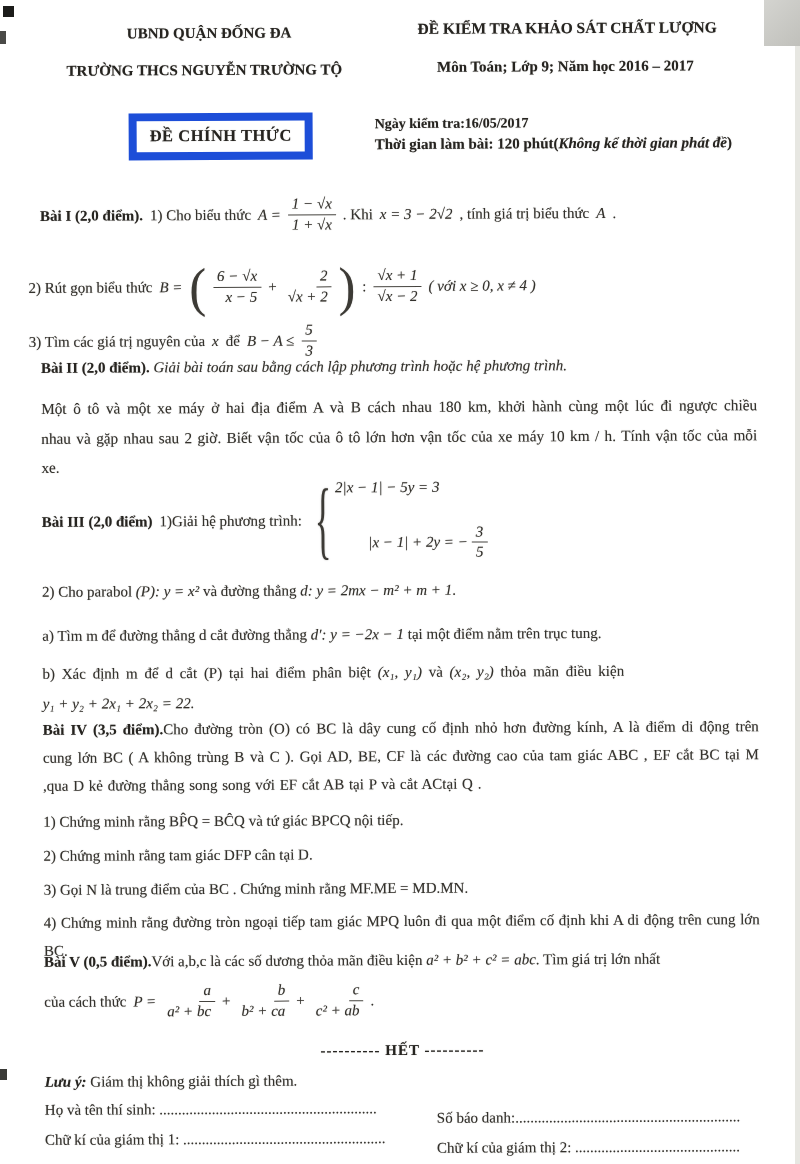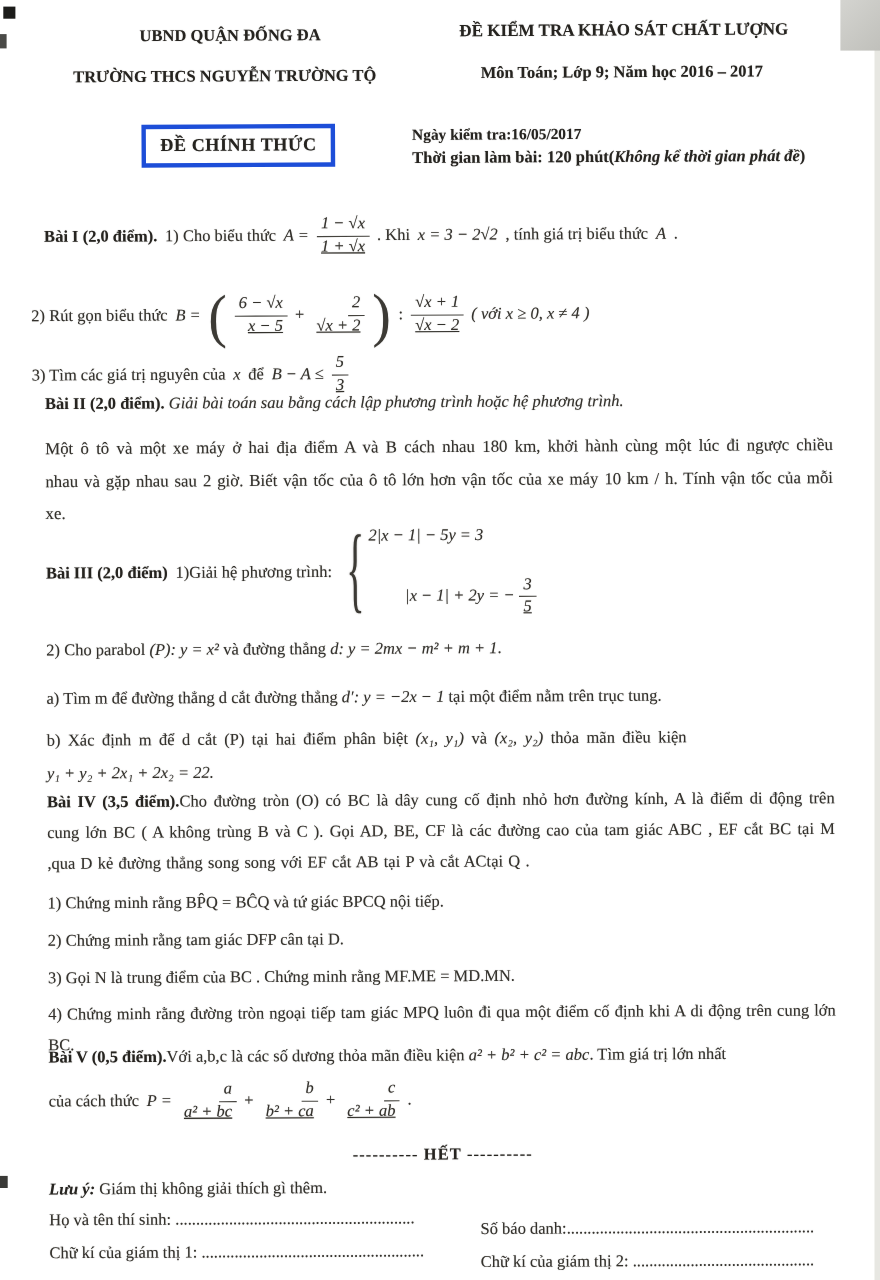--- a/index.html
+++ b/index.html
@@ -19,32 +19,32 @@
   .abs{position:absolute;}
   .b{font-weight:bold;color:#262420;}
   .i{font-style:italic;}
   .mi{font-style:italic;}
   .ctr{text-align:center;}
   .just{text-align:justify;}
   .nowrap{white-space:nowrap;}
   
   .org1{left:62px;top:24px;width:300px;font-size:15px;}
   .org2{left:42px;top:61px;width:330px;font-size:15px;}
-  .stamp{left:131px;top:112px;border:4px solid #1d4ed8;padding:5px 13px 6px;font-size:16.5px;letter-spacing:0.5px;background:rgba(255,255,255,0.35);}
+  .stamp{left:131px;top:112px;border:8px solid #1d4ed8;padding:5px 13px 6px;font-size:16.5px;letter-spacing:0.5px;background:rgba(255,255,255,0.35);}
   .htitle{left:372px;top:20px;width:396px;font-size:15.5px;}
   .hsub{left:372px;top:59px;width:392px;font-size:15px;}
   .hdate{left:377px;top:116px;font-size:14px;}
   .htime{left:377px;top:136px;font-size:15px;}
   
   .main{position:absolute;left:42px;top:180px;width:716px;height:984px;}
   .row{position:absolute;left:0;font-size:15px;}
   .mrow{display:flex;align-items:center;gap:7px;}
   .frac{display:inline-flex;flex-direction:column;align-items:flex-end;vertical-align:middle;font-style:italic;line-height:1.15;}
   .frac .fn{padding:0 4px 1px;border-bottom:1.3px solid #45433e;}
-  .frac .fd{padding:1px 4px 0;text-decoration:underline;}
+  .frac .fd{padding:1px 4px 0;}
   .paren{font-size:50px;line-height:0.85;font-weight:400;transform:scaleY(1.08);color:#3c3a35;}
   .brace{font-size:34px;line-height:1;display:inline-block;transform:scaleY(2.55);transform-origin:50% 50%;color:#3c3a35;margin-right:4px;}
   .sys{display:flex;align-items:center;margin-left:6px;}
   .syseqs{display:flex;flex-direction:column;gap:28px;}
   .eqline{display:flex;align-items:center;gap:4px;margin-left:33px;}
   
   .r-b1q1{top:6px;height:56px;width:716px;}
   .r-b1q2{top:70px;left:-12px;height:72px;width:728px;}
   .r-b1q3{top:136px;left:-12px;height:48px;width:728px;}
   .r-b2h{top:178px;width:716px;}

